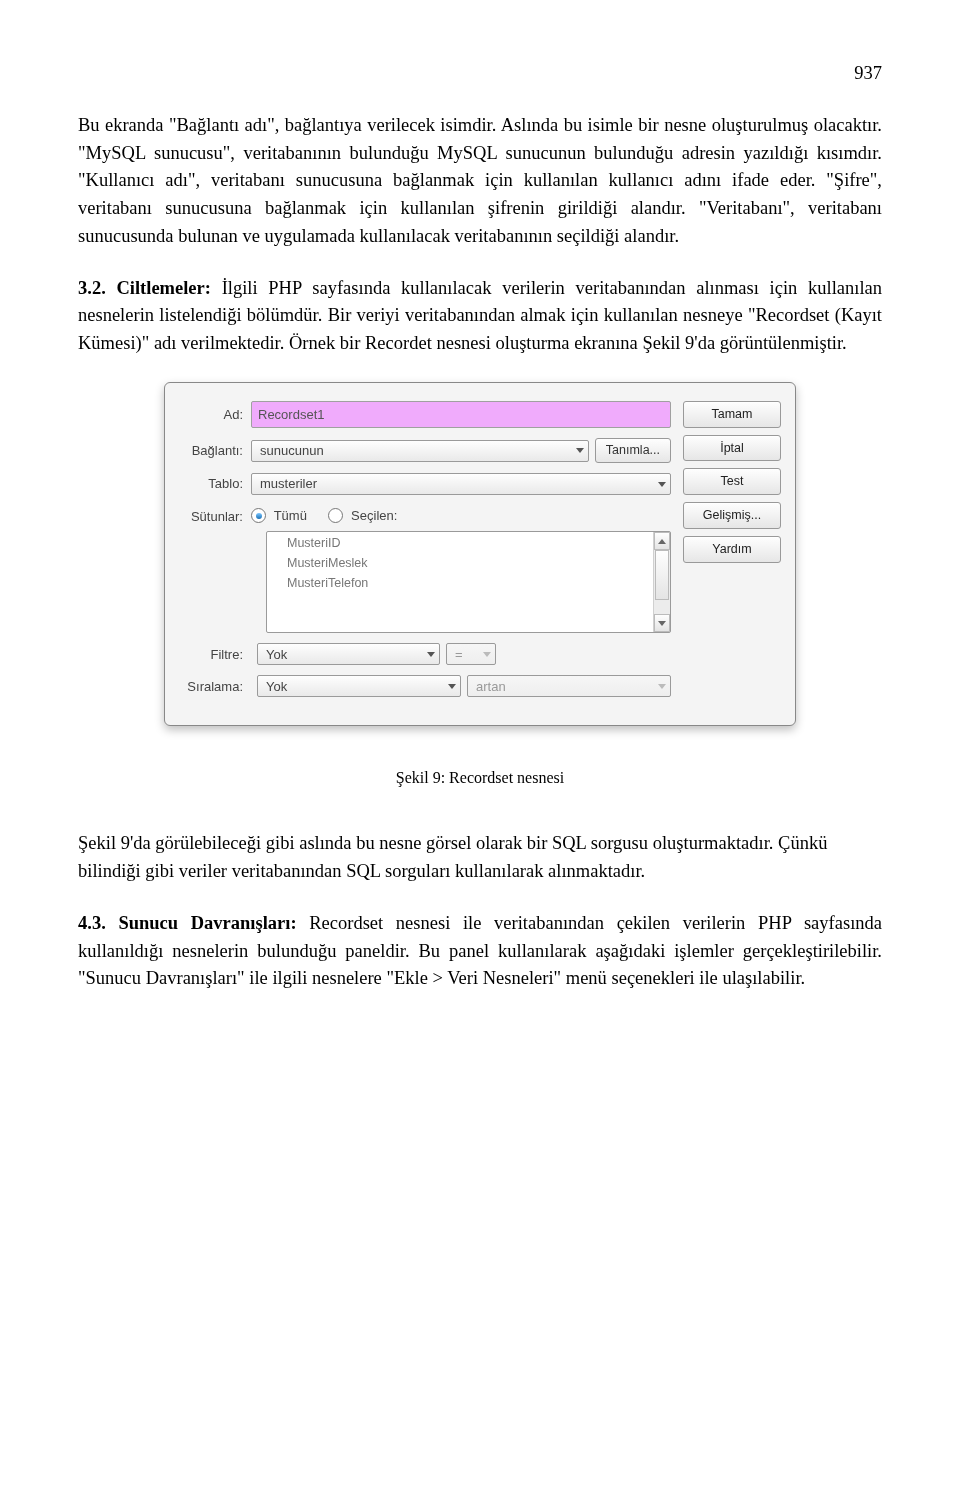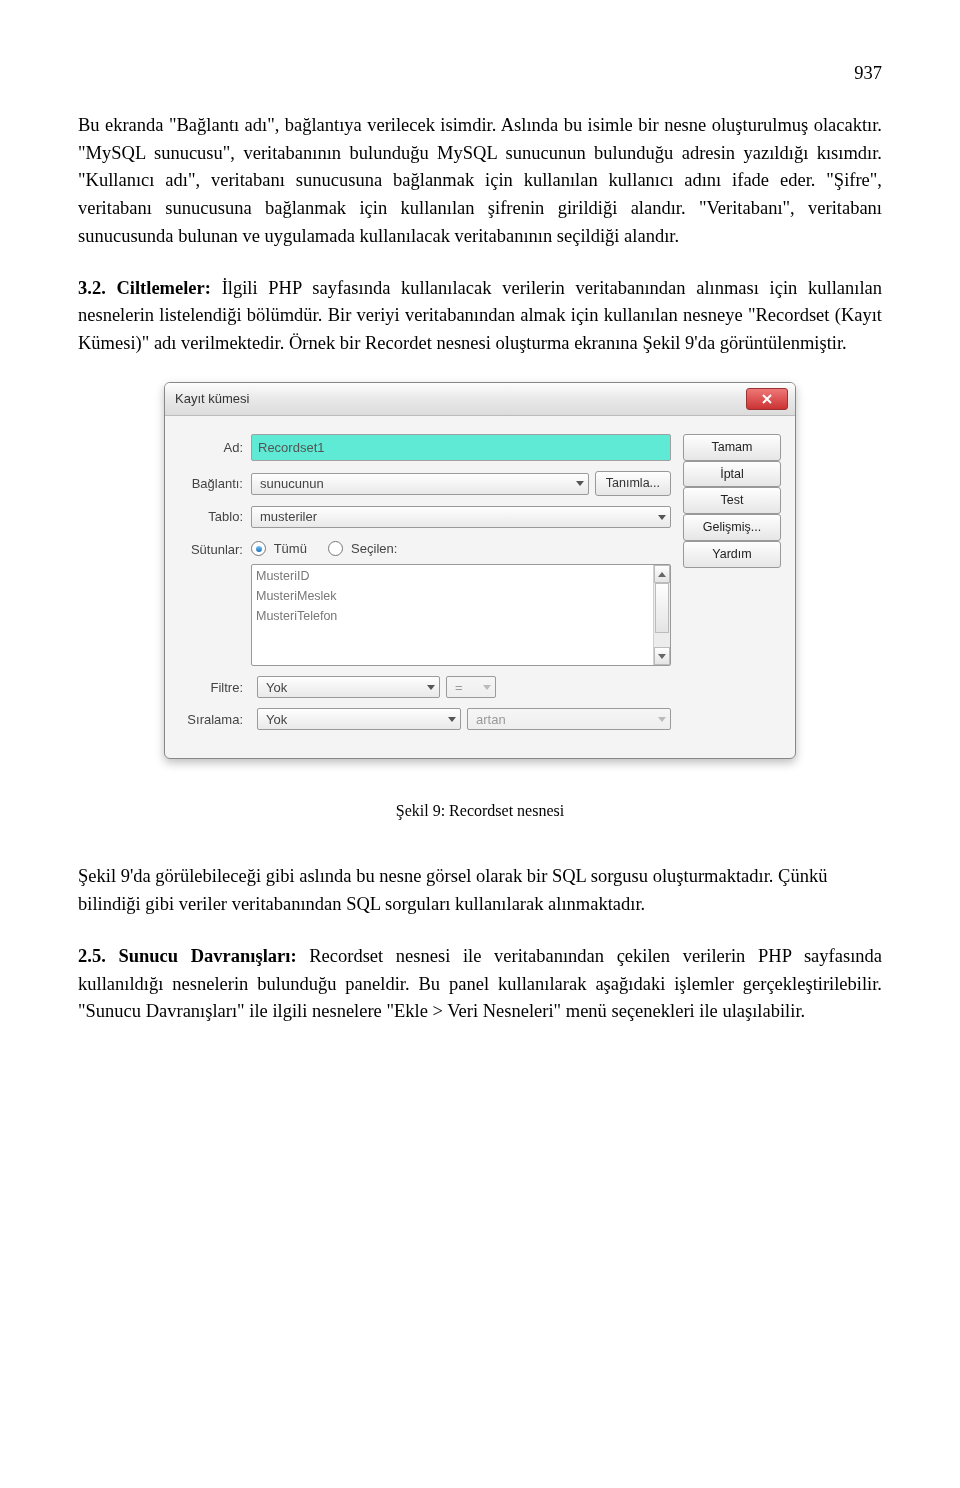--- a/index.html
+++ b/index.html
@@ -65,21 +65,21 @@
     align-items:center;
     justify-content:center;
   }
   .close-btn svg{display:block}
   .dialog-body{
     display:flex;
     padding:18px 14px 18px 8px;
     gap:12px;
   }
   .form-area{flex:1}
-  .btn-col{width:98px;display:flex;flex-direction:column;}
+  .btn-col{width:98px;display:flex;flex-direction:column;gap:7px}
   .btn{
     background:linear-gradient(#fefefe,#e6e6e6);
     border:1px solid #999;
     border-radius:3px;
     padding:3px 0;
     text-align:center;
     font-size:12.5px;
     color:#222;
     box-shadow:inset 0 1px 0 #fff;
   }
@@ -92,21 +92,21 @@
   .lbl{
     width:70px;
     text-align:right;
     padding-right:8px;
     font-size:13px;
     color:#444;
   }
   .field-wrap{flex:1;display:flex;align-items:center;gap:6px}
   .textinput{
     flex:1;
-    background:#5eead4;
+    background:#f0abfc;
     border:1px solid #a0a0a0;
     border-radius:2px;
     padding:3px 6px;
     font-size:13px;
     color:#555;
   }
   .combo{
     background:linear-gradient(#fefefe,#e9e9e9);
     border:1px solid #9a9a9a;
     border-radius:2px;
@@ -145,24 +145,24 @@
     display:inline-flex;align-items:center;justify-content:center;
     margin-right:4px;vertical-align:middle;
   }
   .radio.checked::after{
     content:"";width:6px;height:6px;border-radius:50%;
     background:linear-gradient(#7cc6ff,#1a6fb4);
   }
   .radio-lbl{font-size:13px;color:#444;margin-right:18px;vertical-align:middle}
   .listbox{
     background:#fff;border:1px solid #9a9a9a;border-radius:2px;
-    height:96px;padding:2px 4px;
+    height:96px;padding:2px 20px;
     display:flex;flex-direction:column;gap:1px;
     font-size:12.5px;color:#777;
-    position:relative;flex:1;
+    position:relative;flex:1;margin-left:15px;
   }
   .listscroll{
     position:absolute;right:0;top:0;bottom:0;width:16px;
     background:#ececec;border-left:1px solid #d0d0d0;
     display:flex;flex-direction:column;justify-content:space-between;
   }
   .sbbtn{
     height:16px;background:linear-gradient(#fefefe,#e4e4e4);
     border:1px solid #bbb;display:flex;align-items:center;justify-content:center;
   }
@@ -182,28 +182,20 @@
 
 <div class="page-number">937</div>
 
 <p>Bu ekranda "Bağlantı adı", bağlantıya verilecek isimdir. Aslında bu isimle bir nesne oluşturulmuş olacaktır. "MySQL sunucusu", veritabanının bulunduğu MySQL sunucunun bulunduğu adresin yazıldığı kısımdır. "Kullanıcı adı", veritabanı sunucusuna bağlanmak için kullanılan kullanıcı adını ifade eder. "Şifre", veritabanı sunucusuna bağlanmak için kullanılan şifrenin girildiği alandır. "Veritabanı", veritabanı sunucusunda bulunan ve uygulamada kullanılacak veritabanının seçildiği alandır.</p>
 
 <p>
   <span class="sec-title">3.2. Ciltlemeler:</span><span> İlgili PHP sayfasında kullanılacak verilerin veritabanından alınması için kullanılan nesnelerin listelendiği bölümdür. Bir veriyi veritabanından almak için kullanılan nesneye "Recordset (Kayıt Kümesi)" adı verilmektedir. Örnek bir Recordet nesnesi oluşturma ekranına Şekil 9'da görüntülenmiştir.</span>
 </p>
 
 <div class="dialog">
-  <div class="dialog-titlebar">
-    <span>Kayıt kümesi</span>
-    <div class="close-btn">
-      <svg width="12" height="10" viewBox="0 0 12 10">
-        <path d="M2 1 L10 9 M10 1 L2 9" stroke="#fff" stroke-width="2" fill="none"></path>
-      </svg>
-    </div>
-  </div>
   <div class="dialog-body">
     <div class="form-area">
 
       <div class="row">
         <div class="lbl">Ad:</div>
         <div class="field-wrap">
           <div class="textinput" style="flex:1">Recordset1</div>
         </div>
       </div>
 
@@ -289,14 +281,14 @@
       <div class="btn">Yardım</div>
     </div>
   </div>
 </div>
 
 <div class="caption"><span>Şekil 9: Recordset nesnesi</span></div>
 
 <p style="text-align:left">Şekil 9'da görülebileceği gibi aslında bu nesne görsel olarak bir SQL sorgusu oluşturmaktadır. Çünkü bilindiği gibi veriler veritabanından SQL sorguları kullanılarak alınmaktadır.</p>
 
 <p>
-  <span class="sec-title">2.5. Sunucu Davranışları:</span><span> Recordset nesnesi ile veritabanından çekilen verilerin PHP sayfasında kullanıldığı nesnelerin bulunduğu paneldir. Bu panel kullanılarak aşağıdaki işlemler gerçekleştirilebilir. "Sunucu Davranışları" ile ilgili nesnelere "Ekle &gt; Veri Nesneleri" menü seçenekleri ile ulaşılabilir.</span>
+  <span class="sec-title">4.3. Sunucu Davranışları:</span><span> Recordset nesnesi ile veritabanından çekilen verilerin PHP sayfasında kullanıldığı nesnelerin bulunduğu paneldir. Bu panel kullanılarak aşağıdaki işlemler gerçekleştirilebilir. "Sunucu Davranışları" ile ilgili nesnelere "Ekle &gt; Veri Nesneleri" menü seçenekleri ile ulaşılabilir.</span>
 </p>
 
 </body></html>

